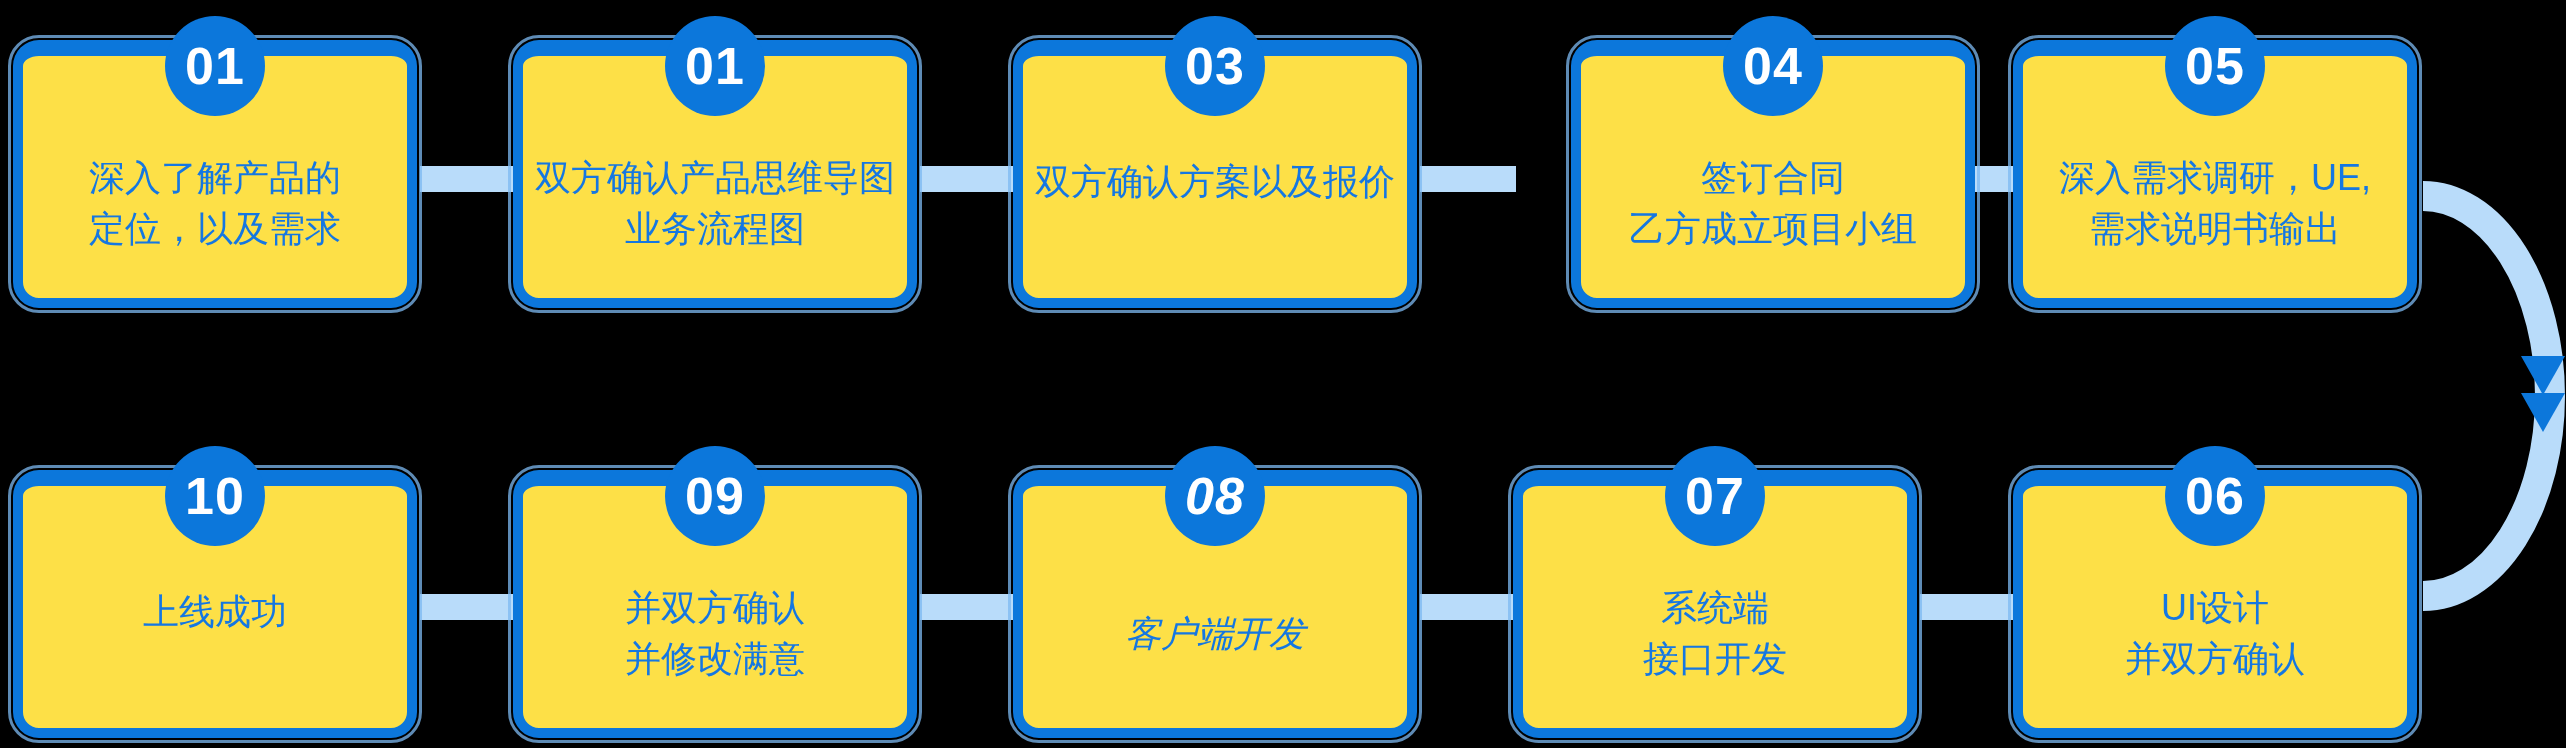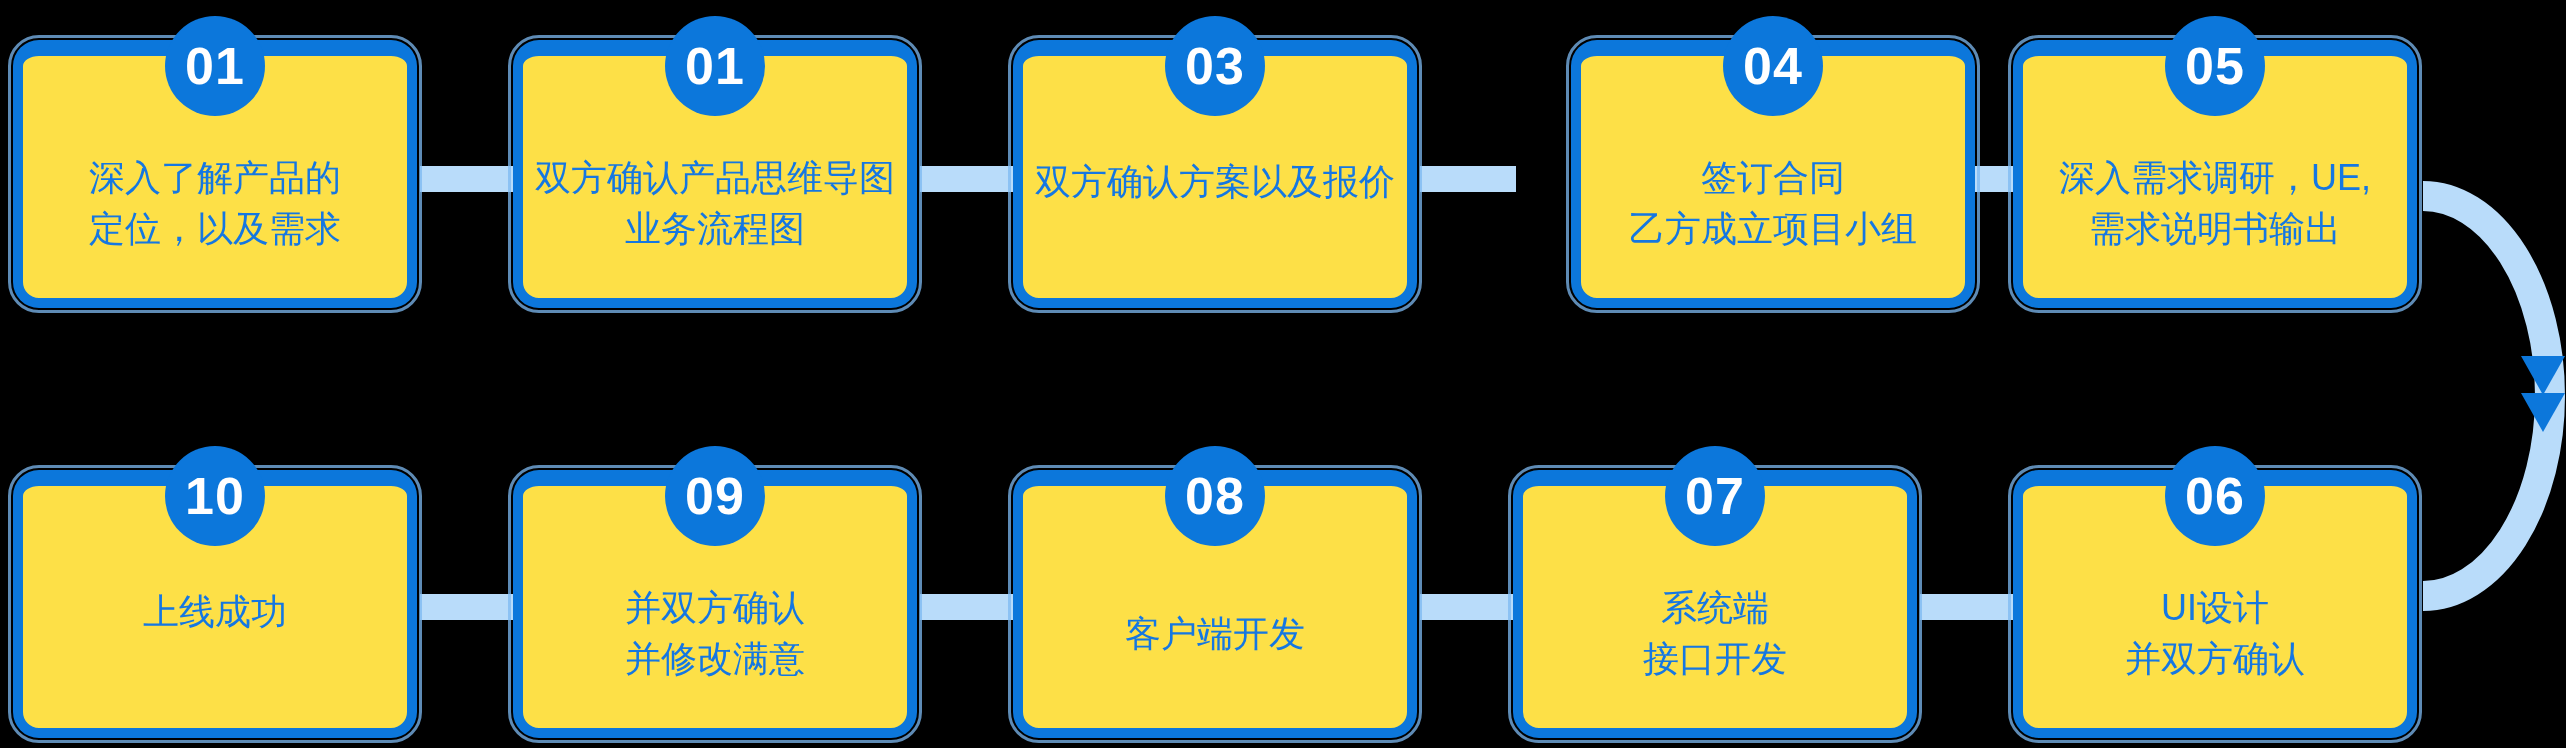--- a/index.html
+++ b/index.html
@@ -110,21 +110,21 @@
   </div>
 
   <div class="card" style="left:513px;top:470px;">
     <div class="badge">09</div>
     <div class="text">
       <span class="line">并双方确认</span>
       <span class="line">并修改满意</span>
     </div>
   </div>
 
-  <div class="card" style="left:1013px;top:470px;">
+  <div class="card" style="left:1013px;top:470px;font-style:italic;">
     <div class="badge">08</div>
     <div class="text">
       <span class="line">客户端开发</span>
     </div>
   </div>
 
   <div class="card" style="left:1513px;top:470px;">
     <div class="badge">07</div>
     <div class="text">
       <span class="line">系统端</span>

